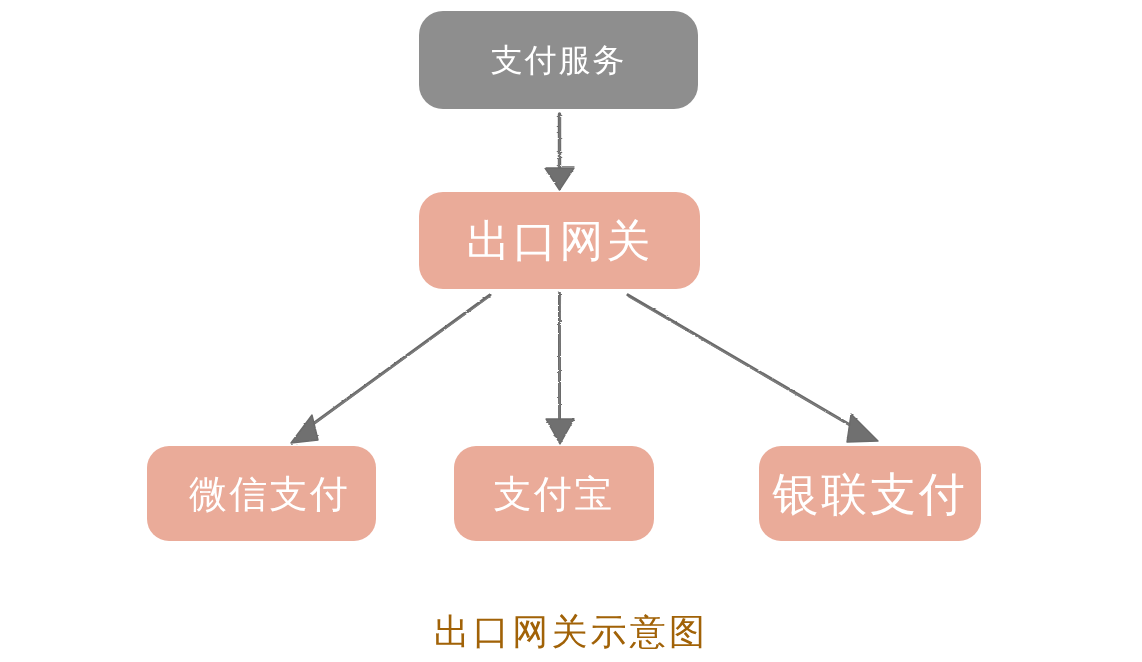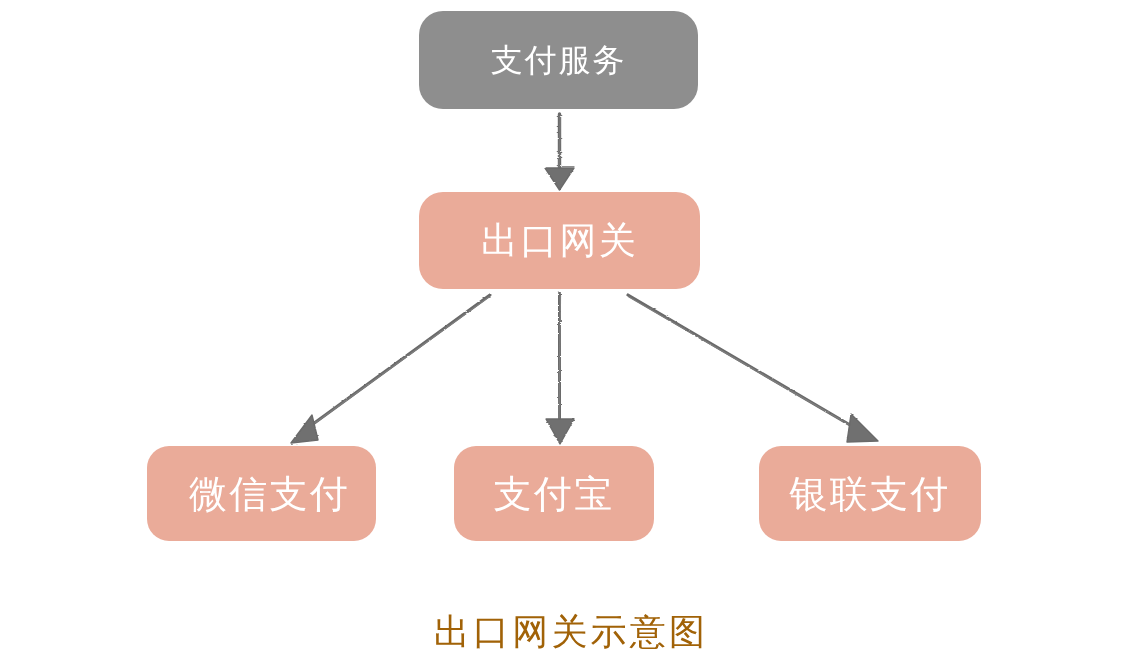--- a/index.html
+++ b/index.html
@@ -66,21 +66,21 @@
   #node-payment-service .node-label { font-size: 32px; }
 
   #node-egress-gateway {
     left: 419px;
     top: 192px;
     width: 281px;
     height: 97px;
     background: #eaab99;
     border-radius: 24px;
   }
-  #node-egress-gateway .node-label { font-size: 37px; }
+  #node-egress-gateway .node-label { font-size: 44px; }
 
   #node-wechat-pay {
     left: 147px;
     top: 446px;
     width: 229px;
     height: 95px;
     background: #eaab99;
     padding-left: 16px;
   }
   #node-wechat-pay .node-label { font-size: 38px; }
@@ -94,21 +94,21 @@
   }
   #node-alipay .node-label { font-size: 38px; }
 
   #node-unionpay {
     left: 759px;
     top: 446px;
     width: 222px;
     height: 95px;
     background: #eaab99;
   }
-  #node-unionpay .node-label { font-size: 38px; }
+  #node-unionpay .node-label { font-size: 46px; }
 
   
   #diagram-caption {
     position: absolute;
     left: 0;
     top: 608px;
     width: 1142px;
     text-align: center;
     font-size: 36px;
     letter-spacing: 0.09em;

